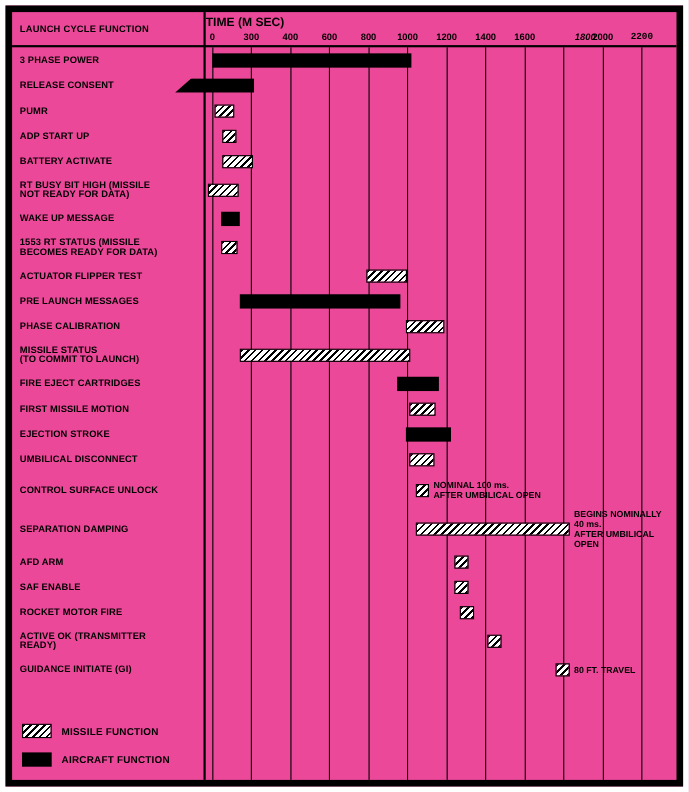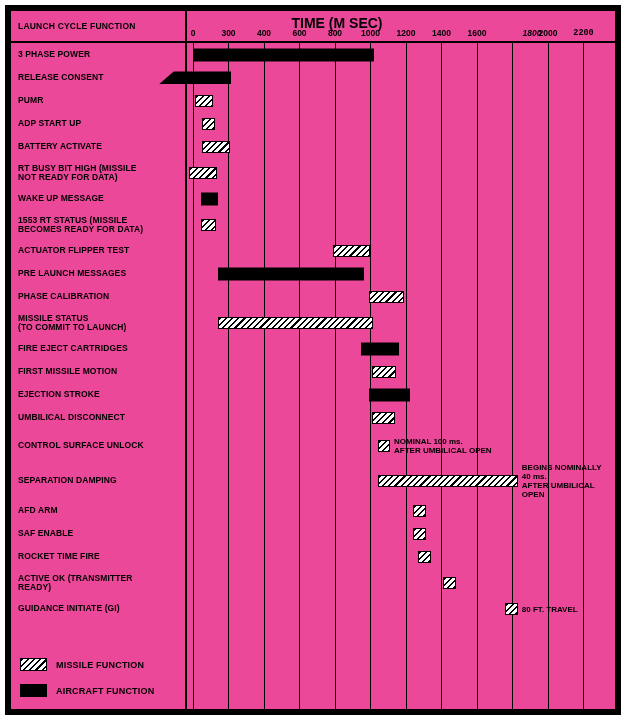--- a/index.html
+++ b/index.html
@@ -14,21 +14,21 @@
   .col-sep { position: absolute; left: 174px; top: 0; bottom: 0; width: 2px; background: #000; }
   .header-line { position: absolute; left: 0; right: 0; top: 30px; height: 2px; background: #000; }
 
   .left-title {
     position: absolute; left: 7px; top: 0; height: 30px; width: 160px;
     display: flex; align-items: center;
     font-size: 8.5px; font-weight: 700; letter-spacing: .2px;
   }
   .axis-title {
     position: absolute; left: 176px; width: 300px; top: 4px;
-    text-align: center; font-size: 14px; font-weight: 700;
+    font-size: 11px; font-weight: 700;
   }
   .tick-label {
     position: absolute; top: 17px; transform: translateX(-50%);
     font-size: 8.5px; font-weight: 700;
   }
   .gridline { position: absolute; top: 32px; bottom: 0; width: 1px; background: #000; }
 
   .rows { position: absolute; left: 0; top: 32px; right: 0; }
   .row { position: relative; width: 100%; }
   .row-label {
@@ -230,21 +230,21 @@
         <div class="bar missile" style="left: 402.1px; width: 12.425px;"></div>
       </div>
       <div class="row" style="height: 23px;">
         <div class="row-label">
           <span>SAF ENABLE</span>
         </div>
         <div class="bar missile" style="left: 402.1px; width: 12.425px;"></div>
       </div>
       <div class="row" style="height: 23px;">
         <div class="row-label">
-          <span>ROCKET TIME FIRE</span>
+          <span>ROCKET MOTOR FIRE</span>
         </div>
         <div class="bar missile" style="left: 407.425px; width: 12.425px;"></div>
       </div>
       <div class="row" style="height: 29px;">
         <div class="row-label">
           <span>ACTIVE OK (TRANSMITTER</span>
           <span>READY)</span>
         </div>
         <div class="bar missile" style="left: 432.275px; width: 12.425px;"></div>
       </div>

